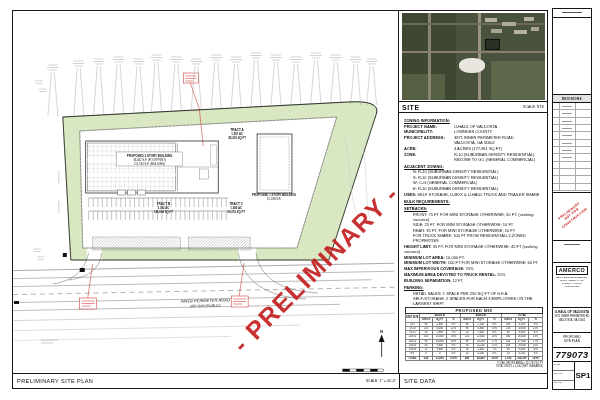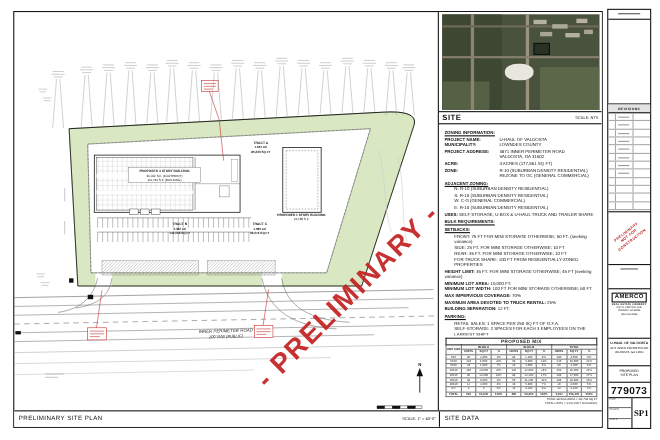--- a/index.html
+++ b/index.html
@@ -81,22 +81,22 @@
   .tb-amerco{height:44px;text-align:center;}
   .amerco-box{border:1.1px solid #111;margin:2.5px 3px 1px;padding:.6px 0;
               font-weight:bold;font-size:5.4px;letter-spacing:.4px;}
   .amerco-sub{font-size:2.3px;font-weight:bold;letter-spacing:.2px;}
   .amerco-addr{font-size:2.2px;color:#222;line-height:1.35;margin-top:1.5px;}
   .tb-project{height:25px;text-align:center;padding-top:2px;box-sizing:border-box;}
   .tb-project .p1{font-size:3.1px;font-weight:bold;}
   .tb-project .p2{font-size:2.6px;margin-top:1px;}
   .tb-sheettitle{height:15px;text-align:center;padding-top:2px;box-sizing:border-box;font-size:3.1px;line-height:1.4;}
   .tb-number{height:13px;display:flex;align-items:center;justify-content:center;
-             font-size:9.2px;font-weight:bold;letter-spacing:.4px;}
-  .tb-grid{flex:1;display:flex;border-bottom:none !important;font-family:Liberation Serif, serif;}
+             font-size:9.2px;font-weight:bold;letter-spacing:.4px;font-style:italic;}
+  .tb-grid{flex:1;display:flex;border-bottom:none !important;}
   .tb-grid-left{width:21px;display:flex;flex-direction:column;border-right:.8px solid #161616;}
   .tb-grid-left div{flex:1;border-bottom:.4px solid #777;font-size:2.3px;color:#333;padding:.5px 0 0 1px;box-sizing:border-box;}
   .tb-grid-left div:last-child{border-bottom:none;}
   .tb-grid-right{flex:1;display:flex;align-items:center;justify-content:center;
                  font-size:8px;font-weight:bold;}
 </style>
 </head>
 <body>
 
 <div class="sheet">

